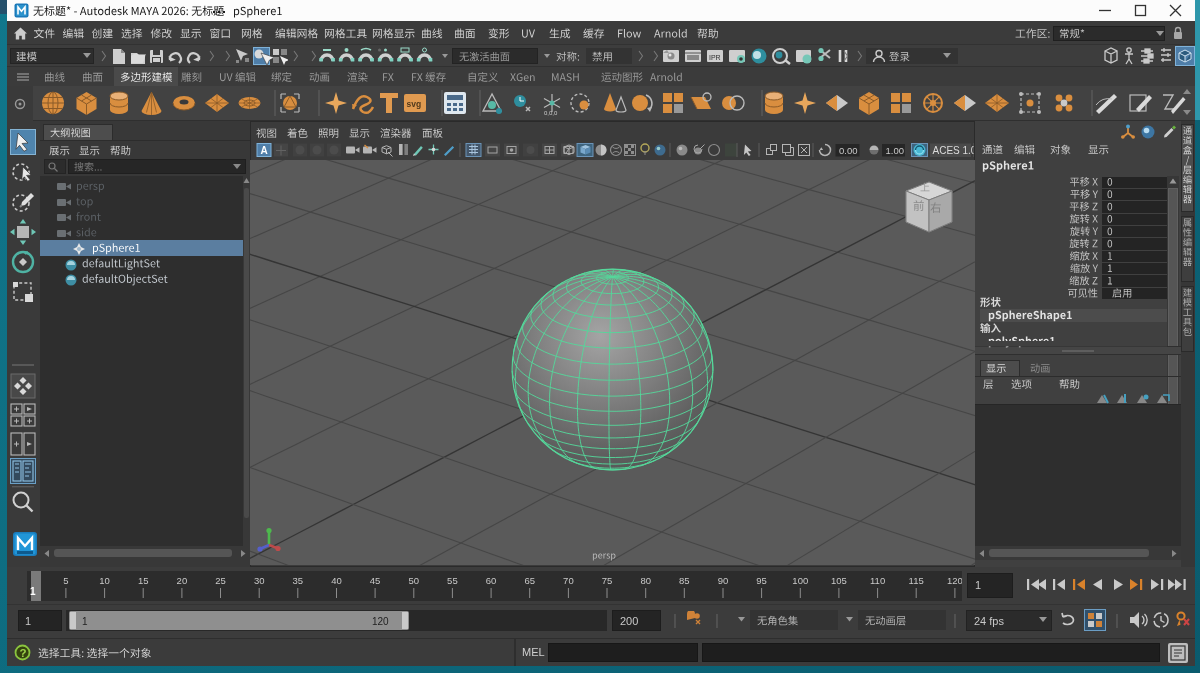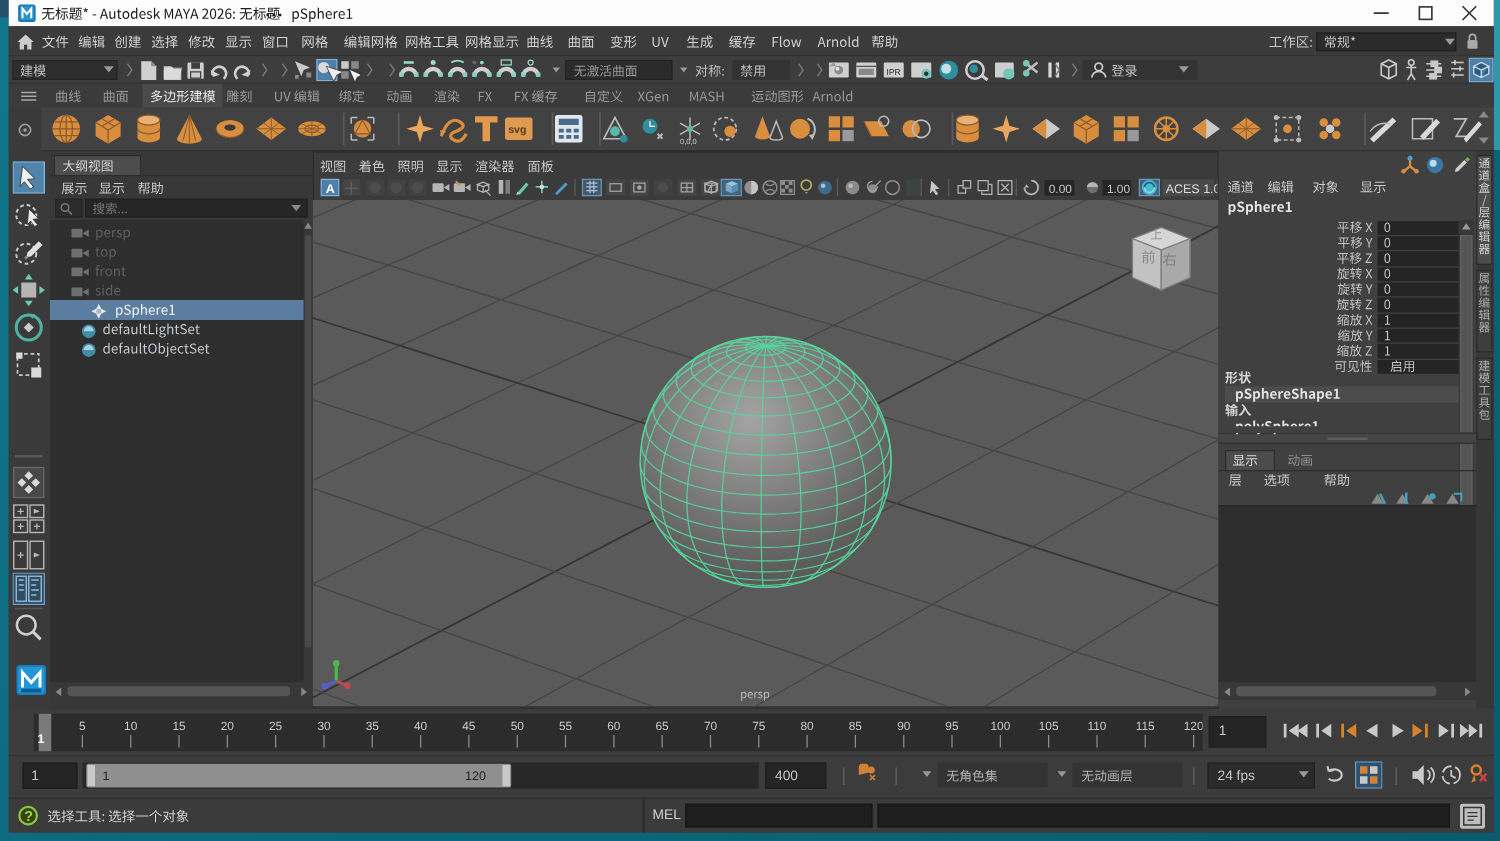--- a/index.html
+++ b/index.html
@@ -958,21 +958,21 @@
 <div style="position:absolute;left:7px;top:604px;width:1188px;height:34px;background:#3c3c3c;border-top:1px solid #333;"></div>
 <div style="position:absolute;left:18px;top:610px;width:44px;height:21px;background:#242424;border:1px solid #1d1d1d;"></div>
 <div style="position:absolute;left:25px;top:615px;color:#c9c9c9;font:11px Liberation Sans,sans-serif;">1</div>
 <div style="position:absolute;left:66px;top:610px;width:541px;height:21px;background:#282828;"></div>
 <div style="position:absolute;left:69px;top:611px;width:340px;height:19px;background:#8f8f8f;border-radius:2px;"></div>
 <div style="position:absolute;left:70px;top:612px;width:6px;height:17px;background:#c9c9c9;"></div>
 <div style="position:absolute;left:402px;top:612px;width:6px;height:17px;background:#c9c9c9;"></div>
 <div style="position:absolute;left:82px;top:616px;color:#222;font:10px Liberation Sans,sans-serif;">1</div>
 <div style="position:absolute;left:372px;top:616px;color:#222;font:10px Liberation Sans,sans-serif;">120</div>
 <div style="position:absolute;left:612px;top:610px;width:49px;height:21px;background:#242424;border:1px solid #1d1d1d;"></div>
-<div style="position:absolute;left:620px;top:615px;color:#c9c9c9;font:11px Liberation Sans,sans-serif;">400</div>
+<div style="position:absolute;left:620px;top:615px;color:#c9c9c9;font:11px Liberation Sans,sans-serif;">200</div>
 <svg style="position:absolute;left:670px;top:612px;" width="10" height="18" viewBox="0 0 10 18">
     <path d="M5 2 v14" stroke="#5a5a5a" stroke-width="1.4"></path>
   </svg>
 <svg style="position:absolute;left:684px;top:611px;" width="18" height="18" viewBox="0 0 18 18">
     <path d="M3 16 V3 a4 4 0 0 1 8 0 v4 l-8 2" fill="#cf8238"></path>
     <circle cx="13" cy="5" r="2.8" fill="#cf8238"></circle>
     <path d="M12 9 l4 4 m0 -4 l-4 4" stroke="#cf8238" stroke-width="1.4"></path>
   </svg>
 <svg style="position:absolute;left:712px;top:612px;" width="10" height="18" viewBox="0 0 10 18">
     <path d="M5 2 v14" stroke="#5a5a5a" stroke-width="1.4"></path>

